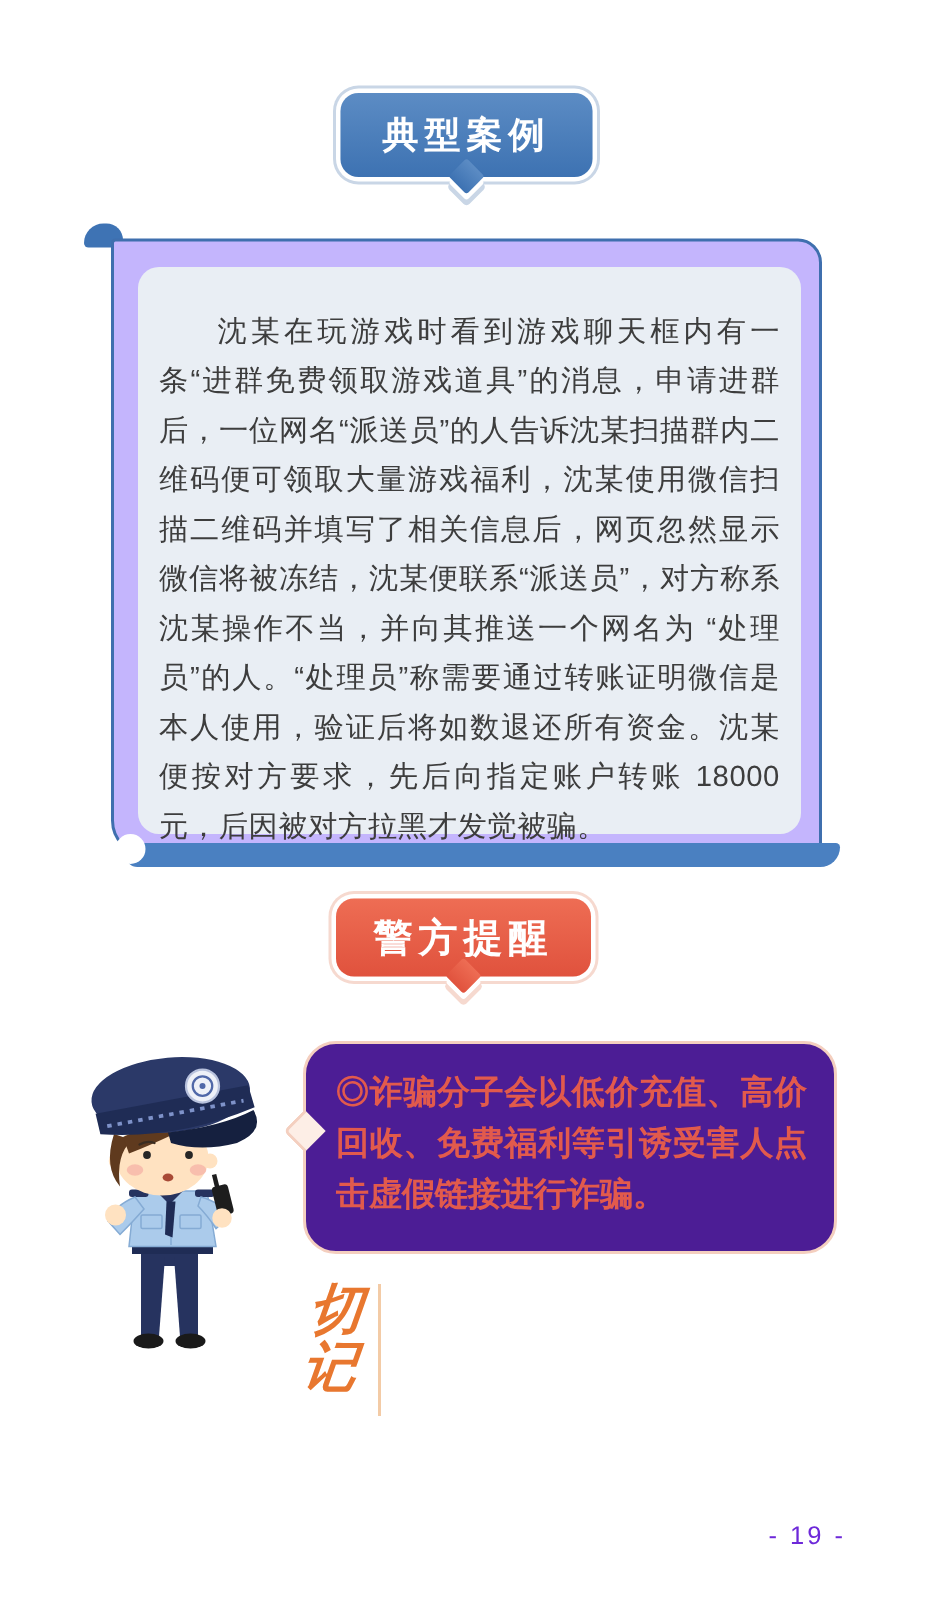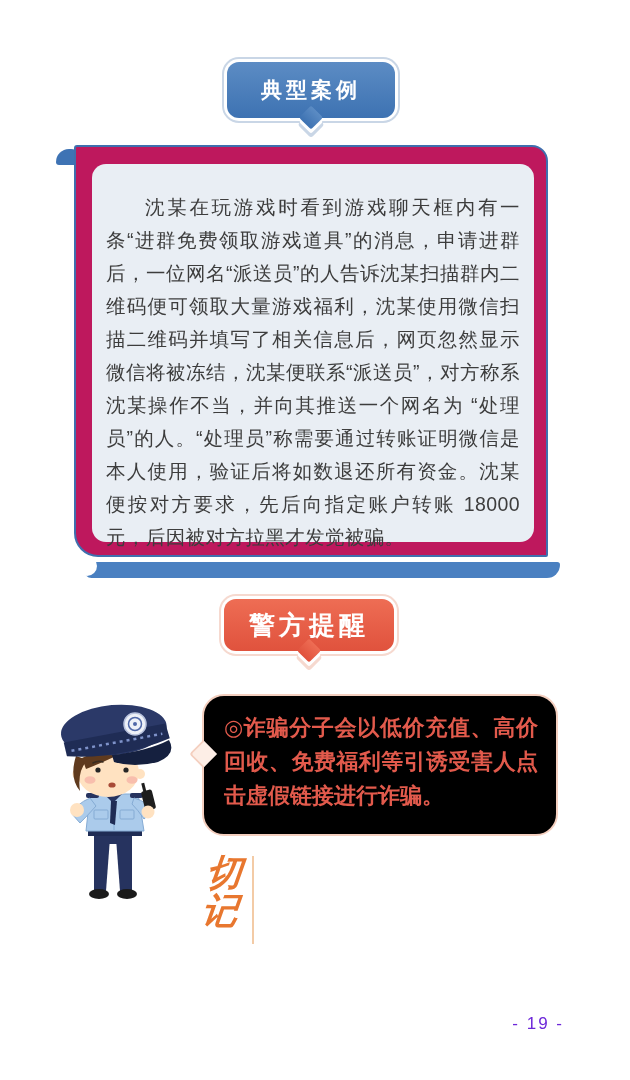--- a/index.html
+++ b/index.html
@@ -24,44 +24,44 @@
     position:absolute; bottom:-8px; left:50%;
     width:17px; height:17px;
     background:inherit;
     transform:translateX(-50%) rotate(45deg);
     border-radius:2px;
   }
   .badge-blue {
     left:227px; top:62px; width:168px; height:56px;
     background:linear-gradient(#5c8cc4,#3d72b2);
     box-shadow:0 0 0 3px #ffffff, 0 0 0 5px #c9d6e6;
-    font-size:21px;
+    font-size:24px;
   }
   .badge-blue::after { box-shadow:3px 3px 0 0 #ffffff, 5px 5px 0 1px #c9d6e6; }
   .badge-red {
     left:224px; top:599px; width:170px; height:52px;
     background:linear-gradient(#ee6d54,#e0523d);
     box-shadow:0 0 0 3px #ffffff, 0 0 0 5px #f6d9cf;
     font-size:26px;
   }
   .badge-red::after { box-shadow:3px 3px 0 0 #ffffff, 5px 5px 0 1px #f6d9cf; }
 
   
   .case-fold {
     position:absolute; left:56px; top:149px;
     width:26px; height:16px;
     background:#3e73b4;
     border-radius:13px 11px 0 3px;
   }
   .case-frame {
-    position:absolute; left:74px; top:145px;
+    position:absolute; left:74px; top:159px;
     width:474px; height:412px;
     border:2px solid #3f6fae;
     border-radius:3px 16px 2px 24px;
-    background:#be185d;
+    background:#c4b5fd;
   }
   .case-inner {
     position:absolute; left:16px; top:17px;
     width:442px; height:378px;
     background:#e9eef4;
     border-radius:14px;
     padding:27px 14px 0 14px;
   }
   .case-paragraph {
     font-size:19.5px; line-height:33px;
@@ -81,24 +81,25 @@
     width:20px; height:20px;
     background:#ffffff; border-radius:50%;
   }
 
   
   .officer { position:absolute; left:42px; top:698px; width:155px; height:212px; }
 
   .reminder-bubble {
     position:absolute; left:202px; top:694px;
     width:356px; height:142px;
-    background:#000000;
+    background:#4c1d95;
     border:2px solid #f4cfbf;
     border-radius:22px;
     padding:15px 18px 0 20px;
+    font-family:Liberation Serif, serif;
   }
   .reminder-bubble::before {
     content:"";
     position:absolute; left:-11px; top:48px;
     width:18px; height:18px;
     background:#fdeee6;
     border-left:2px solid #f4cfbf;
     border-bottom:2px solid #f4cfbf;
     border-bottom-left-radius:4px;
     transform:rotate(45deg);

